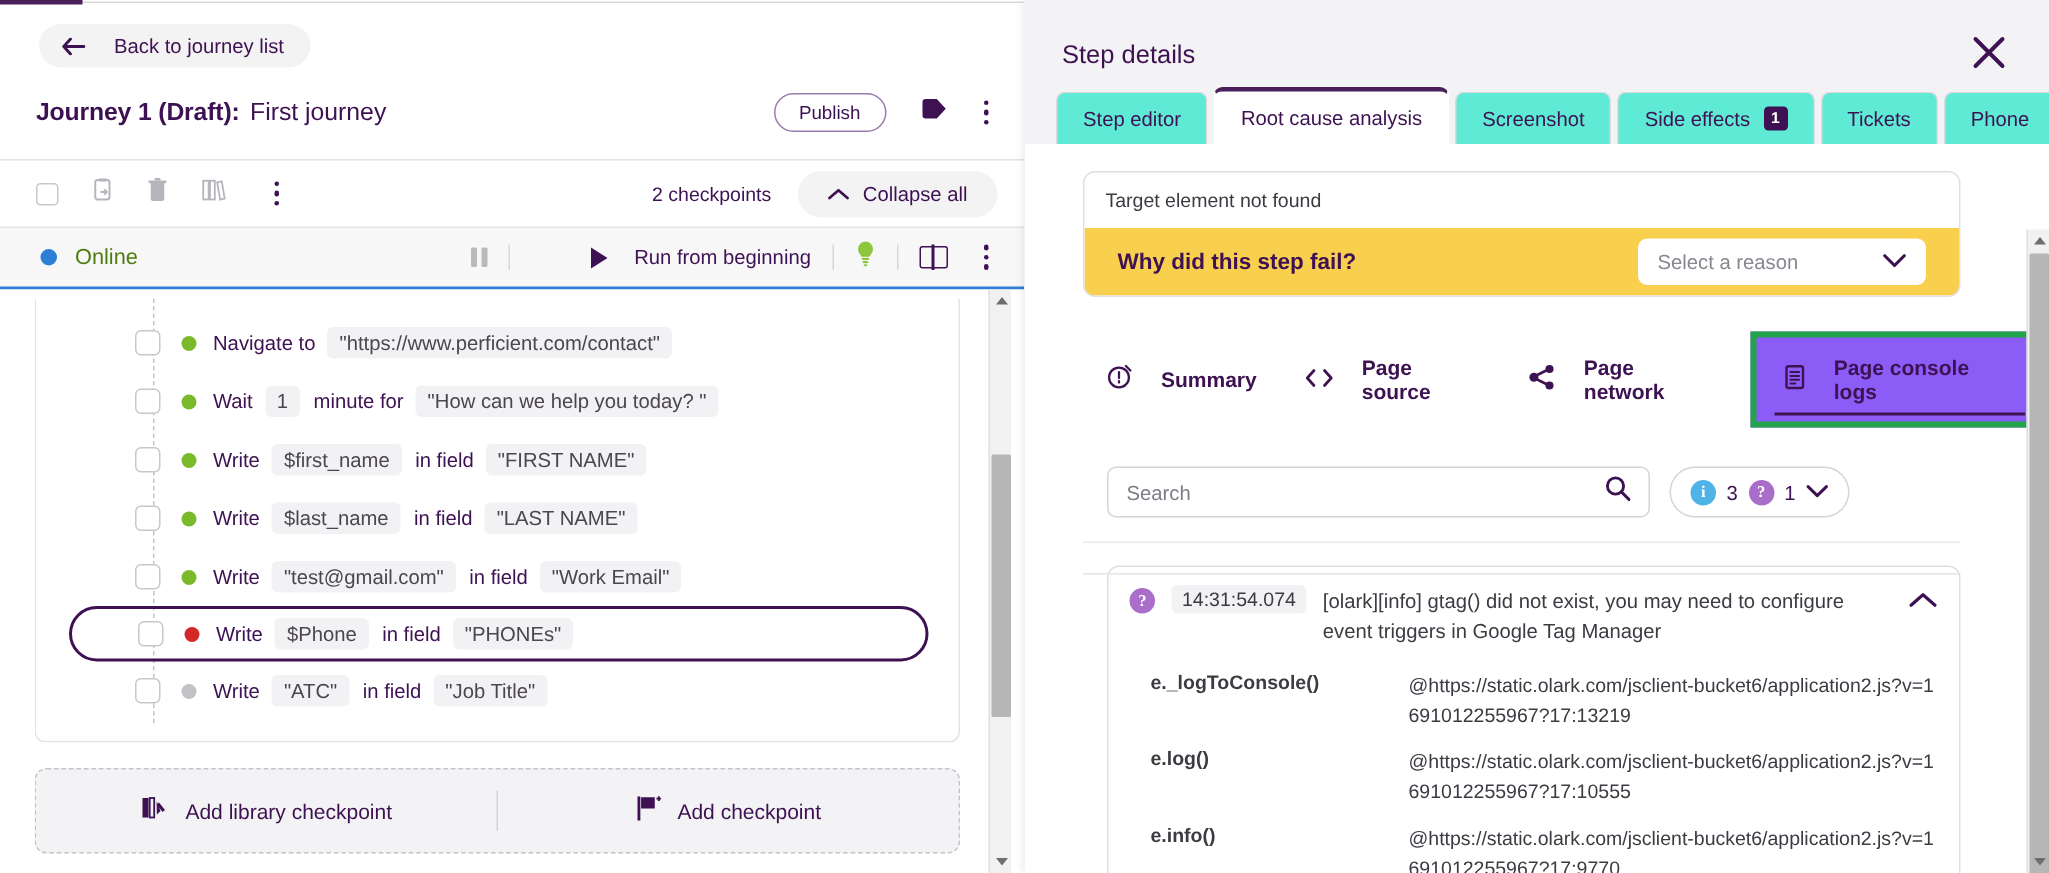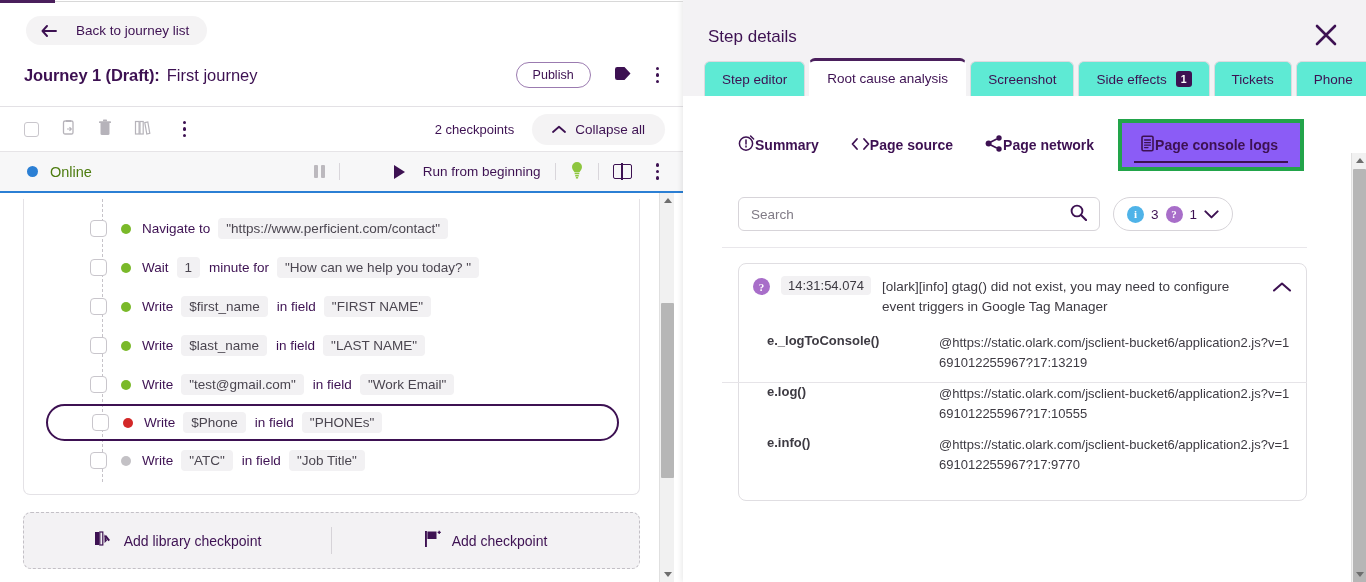--- a/index.html
+++ b/index.html
@@ -203,21 +203,21 @@
     background: #fff; border-radius: 6px; height: 31px; width: 192px;
     display: flex; align-items: center; padding: 0 13px;
     font-size: 13.5px; color: #8a8690; cursor: pointer;
   }
   .rs-spacer { flex: 1; }
 
   .subtabs {
     display: flex; align-items: center; margin: 23px 0 0 39px; gap: 0; position: relative;
   }
   .subtab {
-    display: flex; align-items: center; gap: 0; cursor: pointer;
+    display: flex; align-items: center; gap: 19px; cursor: pointer;
     font-size: 14px; font-weight: bold; color: #3d1152;
     padding: 10px 16px; position: relative;
   }
   .subtab.active-highlight {
     border: 4px solid #22a44a;
     background: #8b5cf6;
     padding: 12px 22px 12px 18px;
     margin-left: 8px;
     z-index: 5;
   }
@@ -513,20 +513,36 @@
         <div class="tab">
           <span>Tickets</span>
         </div>
         <div class="tab">
           <span>Phone</span>
         </div>
       </div>
 
     <div class="rp-body">
 
+      <div class="alert-card">
+        <div class="alert-top">Target element not found</div>
+        <div class="alert-yellow">
+          <span class="alert-q">Why did this step fail?</span>
+          <span class="ay-spacer"></span>
+          <div class="reason-sel">
+            <span>Select a reason</span>
+            <span class="rs-spacer"></span>
+            <span>
+              <svg width="16" height="10" viewBox="0 0 16 10">
+                  <path d="M1.5 1.5 L8 8 L14.5 1.5" stroke="#3d1152" stroke-width="2.1" fill="none" stroke-linecap="round" stroke-linejoin="round"></path>
+                </svg>
+            </span>
+          </div>
+        </div>
+      </div>
 
       <div class="subtabs" id="subtabs">
           <div class="subtab">
             <span><svg width="17" height="17" viewBox="0 0 17 17">
                 <circle cx="8" cy="8.6" r="6.6" stroke="#3d1152" stroke-width="1.5" fill="none"></circle>
                 <path d="M8 5 v4 M8 11 v1" stroke="#3d1152" stroke-width="1.5" stroke-linecap="round"></path>
                 <path d="M12.6 1 L15.6 4" stroke="#3d1152" stroke-width="1.5" stroke-linecap="round"></path>
               </svg></span>
             <span>Summary</span>
           </div>

